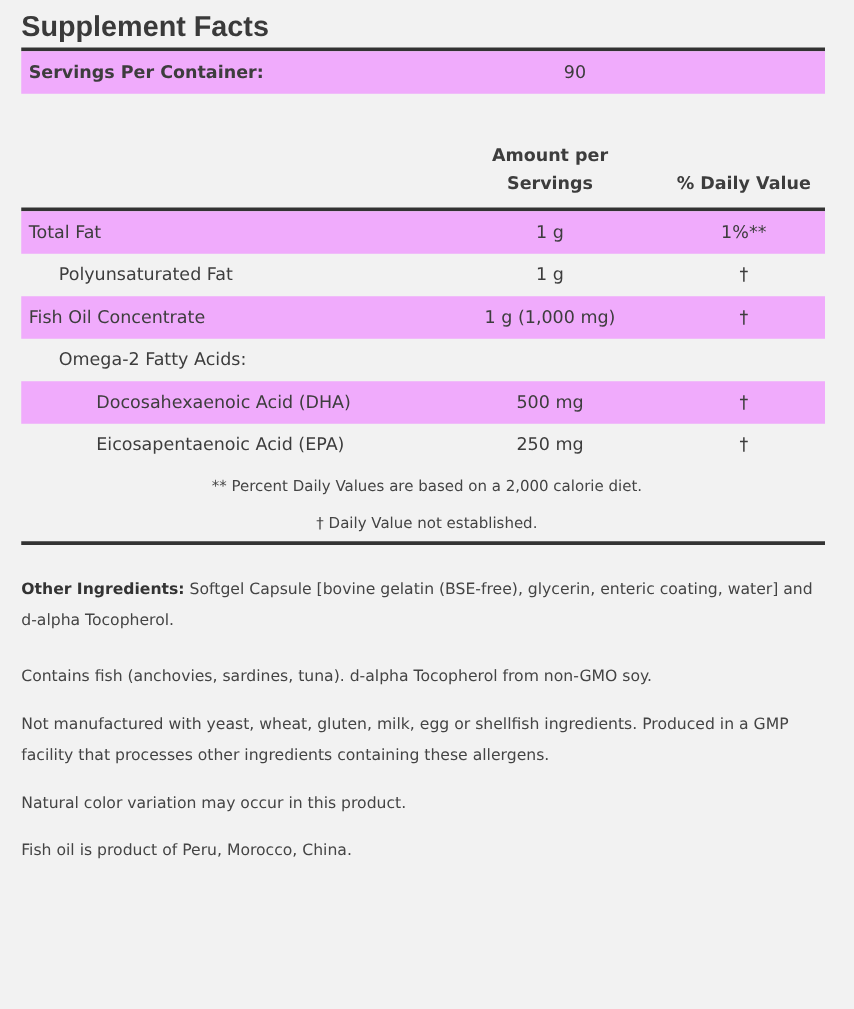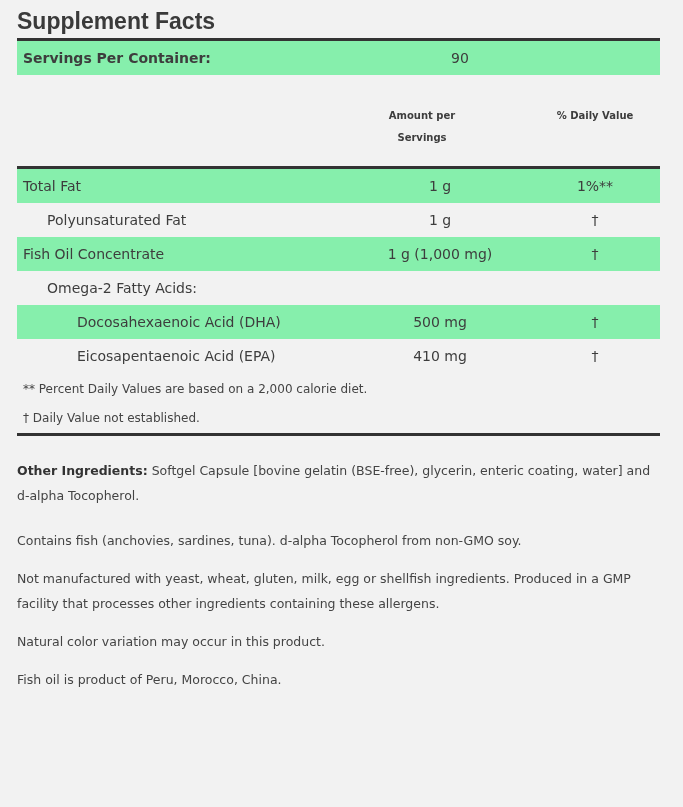--- a/index.html
+++ b/index.html
@@ -13,37 +13,37 @@
     .title {
       font-family: "Liberation Sans", sans-serif;
       font-weight: bold; font-size: 23px; color: #3a3a3a;
       margin: 0; padding-top: 8px; height: 30px; line-height: 26px;
     }
     .thick { height: 3px; background: #333333; margin: 0; }
     .row {
       display: flex; align-items: center;
       height: 34px; font-size: 14px; color: #3d3d3d;
     }
-    .row.white { background: #86efac; justify-content: space-between; }
+    .row.white { background: #f0abfc; justify-content: space-between; }
     .row .name { flex: 1; padding-left: 6px; }
     .row .amt { width: 180px; text-align: center; }
     .row .dv { width: 130px; text-align: center; }
     .row.sub .name { padding-left: 30px; }
     .row.subsub .name { padding-left: 60px; }
     .serv { font-weight: bold; }
     .serv .amt { font-weight: normal; width: 180px; text-align: center; }
     .head {
-      display: flex; align-items: flex-start; height: 53px;
+      display: flex; align-items: flex-end; height: 53px;
       margin-top: 30px; padding-bottom: 8px;
-      font-size: 10px; font-weight: bold; color: #3d3d3d; gap: 18px;
+      font-size: 14px; font-weight: bold; color: #3d3d3d;
     }
     .head .name { flex: 1; }
     .head .amt { width: 180px; text-align: center; line-height: 22px; }
     .head .dv { width: 130px; text-align: center; line-height: 22px; }
-    .footnote { font-size: 12px; color: #444; padding-left: 6px; height: 29px; line-height: 29px; }
+    .footnote { font-size: 12px; color: #444; padding-left: 6px; height: 29px; line-height: 29px; text-align: center; }
     .footnote.first { margin-top: 2px; }
     .para { font-size: 12.5px; line-height: 25px; color: #444; margin: 0 0 13px 0; }
     .para b { color: #333; }
     .below { padding-top: 22px; }
   </style>
 </head>
 <body>
 
 <div class="wrap">
   <h1 class="title">Supplement Facts</h1>
@@ -85,21 +85,21 @@
     <span class="amt"></span>
     <span class="dv"></span>
   </div>
   <div class="row white subsub">
     <span class="name">Docosahexaenoic Acid (DHA)</span>
     <span class="amt">500 mg</span>
     <span class="dv">†</span>
   </div>
   <div class="row subsub">
     <span class="name">Eicosapentaenoic Acid (EPA)</span>
-    <span class="amt">410 mg</span>
+    <span class="amt">250 mg</span>
     <span class="dv">†</span>
   </div>
 
   <div class="footnote first">** Percent Daily Values are based on a 2,000 calorie diet.</div>
   <div class="footnote">† Daily Value not established.</div>
   <div class="thick"></div>
 
   <div class="below">
     <p class="para" style="margin-bottom:20px">
       <b>Other Ingredients:</b><span> Softgel Capsule [bovine gelatin (BSE-free), glycerin, enteric coating, water] and d-alpha Tocopherol.</span>

